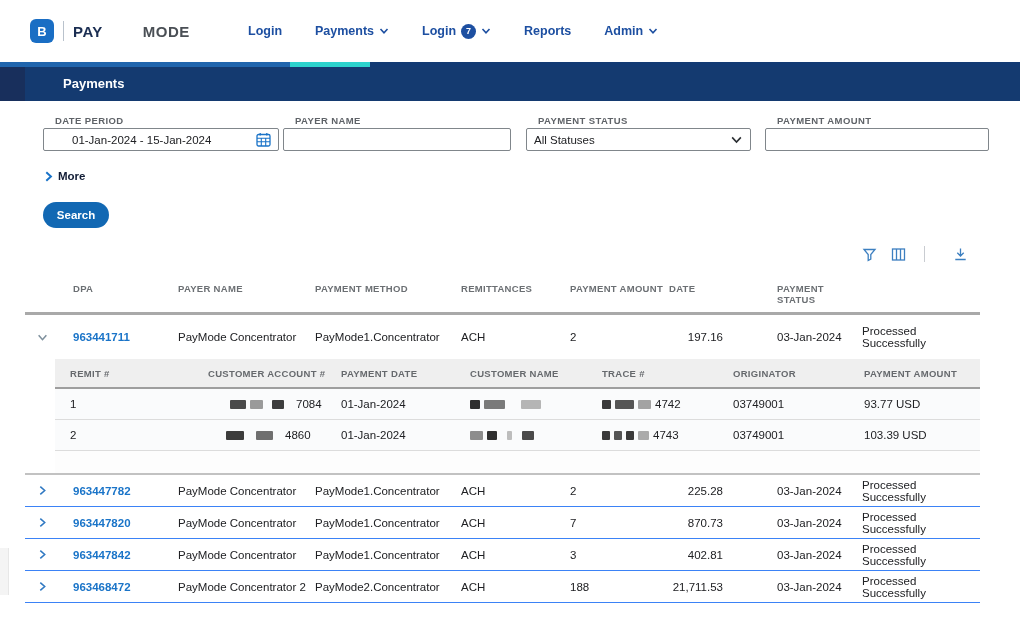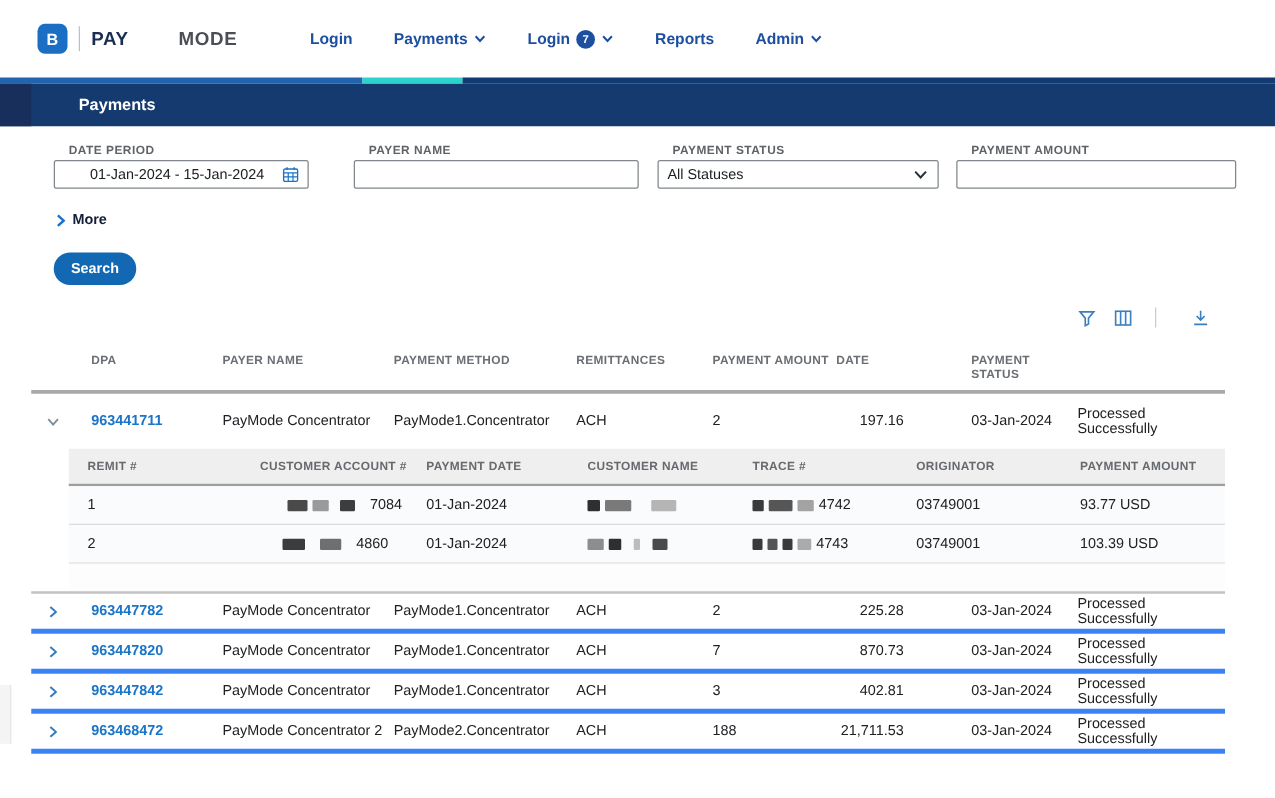--- a/index.html
+++ b/index.html
@@ -57,21 +57,21 @@
   
   .toolbar { position:absolute; top:246px; right:52px; display:flex; align-items:center; gap:14px; }
   .tool-sep { width:1px; height:16px; background:#c9ccd1; margin:0 4px; }
   .toolbar svg { cursor:pointer; }
 
   
   .table { position:absolute; left:25px; top:283px; width:955px; }
   .grid { display:grid; grid-template-columns:48px 105px 137px 146px 109px 99px 108px 85px 1fr; }
   .th { font-size:9.5px; font-weight:700; color:#6b6f73; letter-spacing:.3px; padding-bottom:7px; }
   .hdr-divider { height:3px; background:#a9a9a9; }
-  .row { align-items:center; border-bottom:4px solid #3b82f6; }
+  .row { align-items:center; border-bottom:1px solid #3b82f6; }
   .row.first { height:44px; border-bottom:none; }
   .row.std { height:32px; }
   .cell { font-size:11.5px; color:#202124; display:flex; align-items:flex-start; }
   .cell.amount { justify-content:flex-end; padding-right:54px; }
   .dpa-link { color:#1a74c8; font-weight:600; cursor:pointer; }
   .exp { cursor:pointer; padding-left:12px; }
 
   
   .detail { margin-left:30px; width:925px; }
   .dgrid { display:grid; grid-template-columns:138px 133px 129px 132px 131px 131px 1fr; padding-left:15px; }
@@ -137,21 +137,21 @@
   <div class="title-band">
     <div class="edge"></div>
     <div class="page-title">Payments</div>
   </div>
 
   <div class="f-label" style="left:43px;">DATE PERIOD</div>
   <div class="f-label" style="left:283px;">PAYER NAME</div>
   <div class="f-label" style="left:526px;">PAYMENT STATUS</div>
   <div class="f-label" style="left:765px;">PAYMENT AMOUNT</div>
 
-  <div class="field-box" style="left:43px; width:204px;padding-left:28px;">
+  <div class="field-box" style="left:43px; width:236px;padding-left:28px;">
     <input value="01-Jan-2024 - 15-Jan-2024" style="">
     <svg width="15" height="15" viewBox="0 0 15 15">
       <rect x="1" y="2.5" width="13" height="11.5" rx="1.5" stroke="#1a73c8" stroke-width="1.3" fill="none"></rect>
       <path d="M1 6.2h13 M5.3 6.2v7.8 M9.7 6.2v7.8 M1 9.8h13" stroke="#1a73c8" stroke-width="1.1" fill="none"></path>
       <path d="M4.2 1v2.5 M10.8 1v2.5" stroke="#1a73c8" stroke-width="1.3"></path>
     </svg>
   </div>
 
   <div class="field-box" style="left:283px; width:228px;">
     <input value="" style="">

